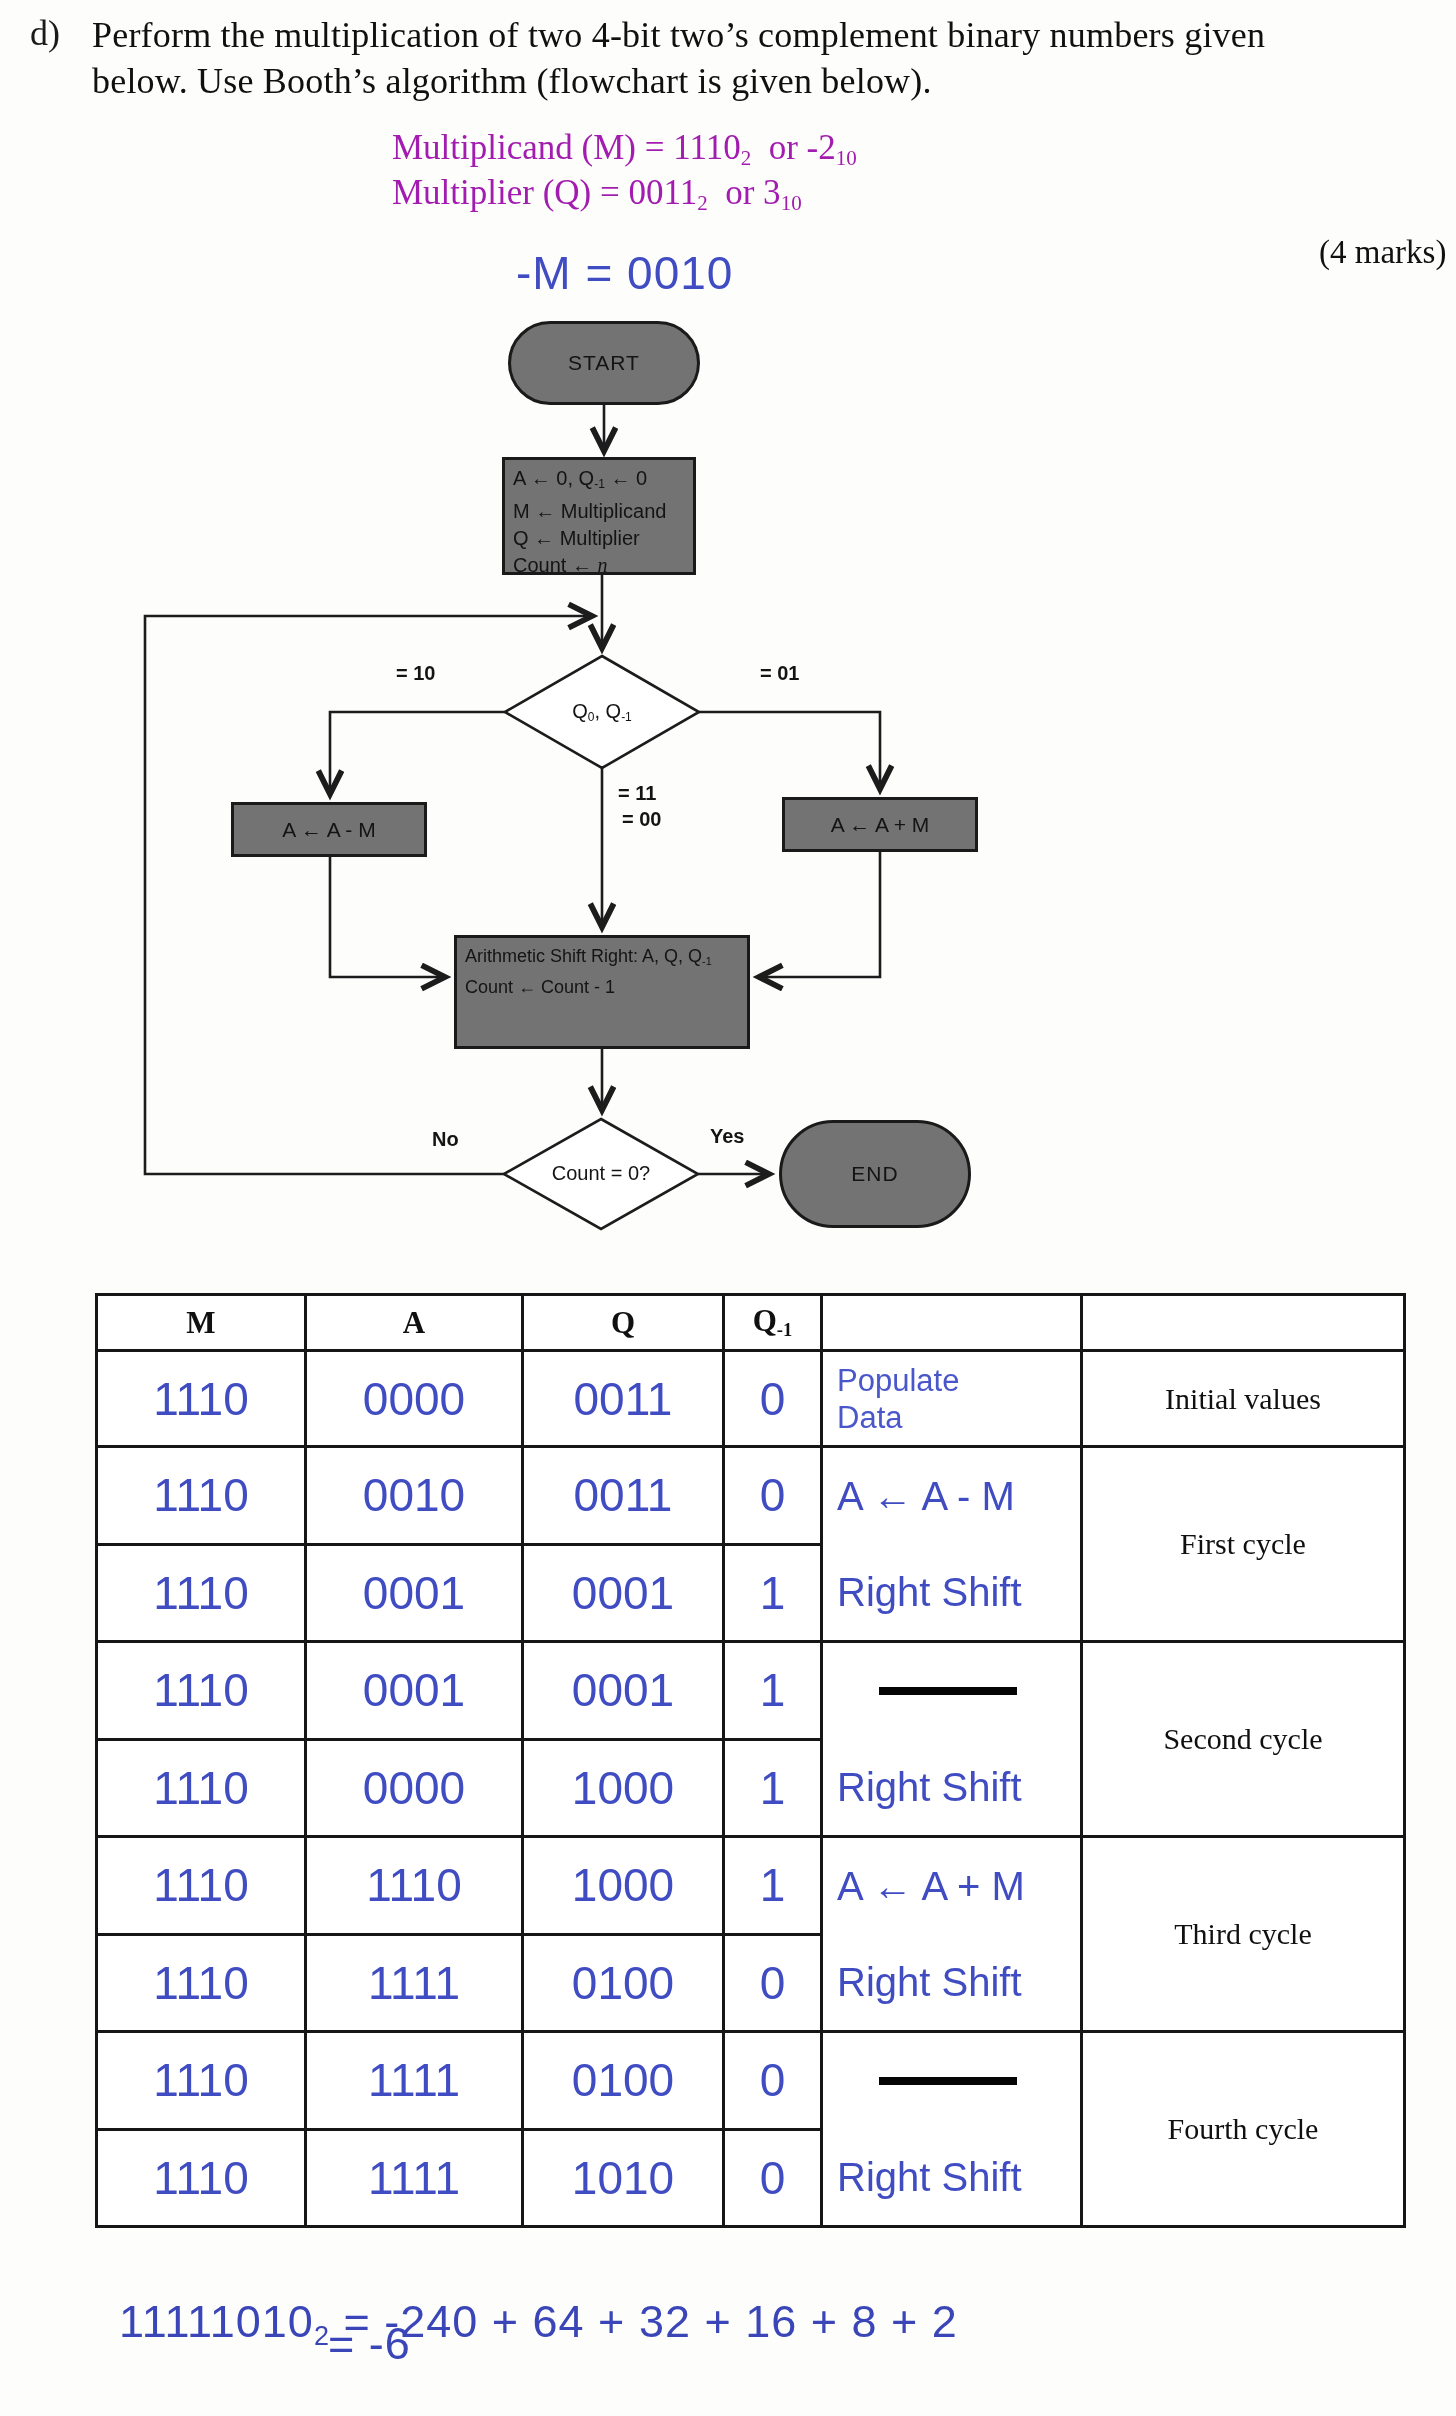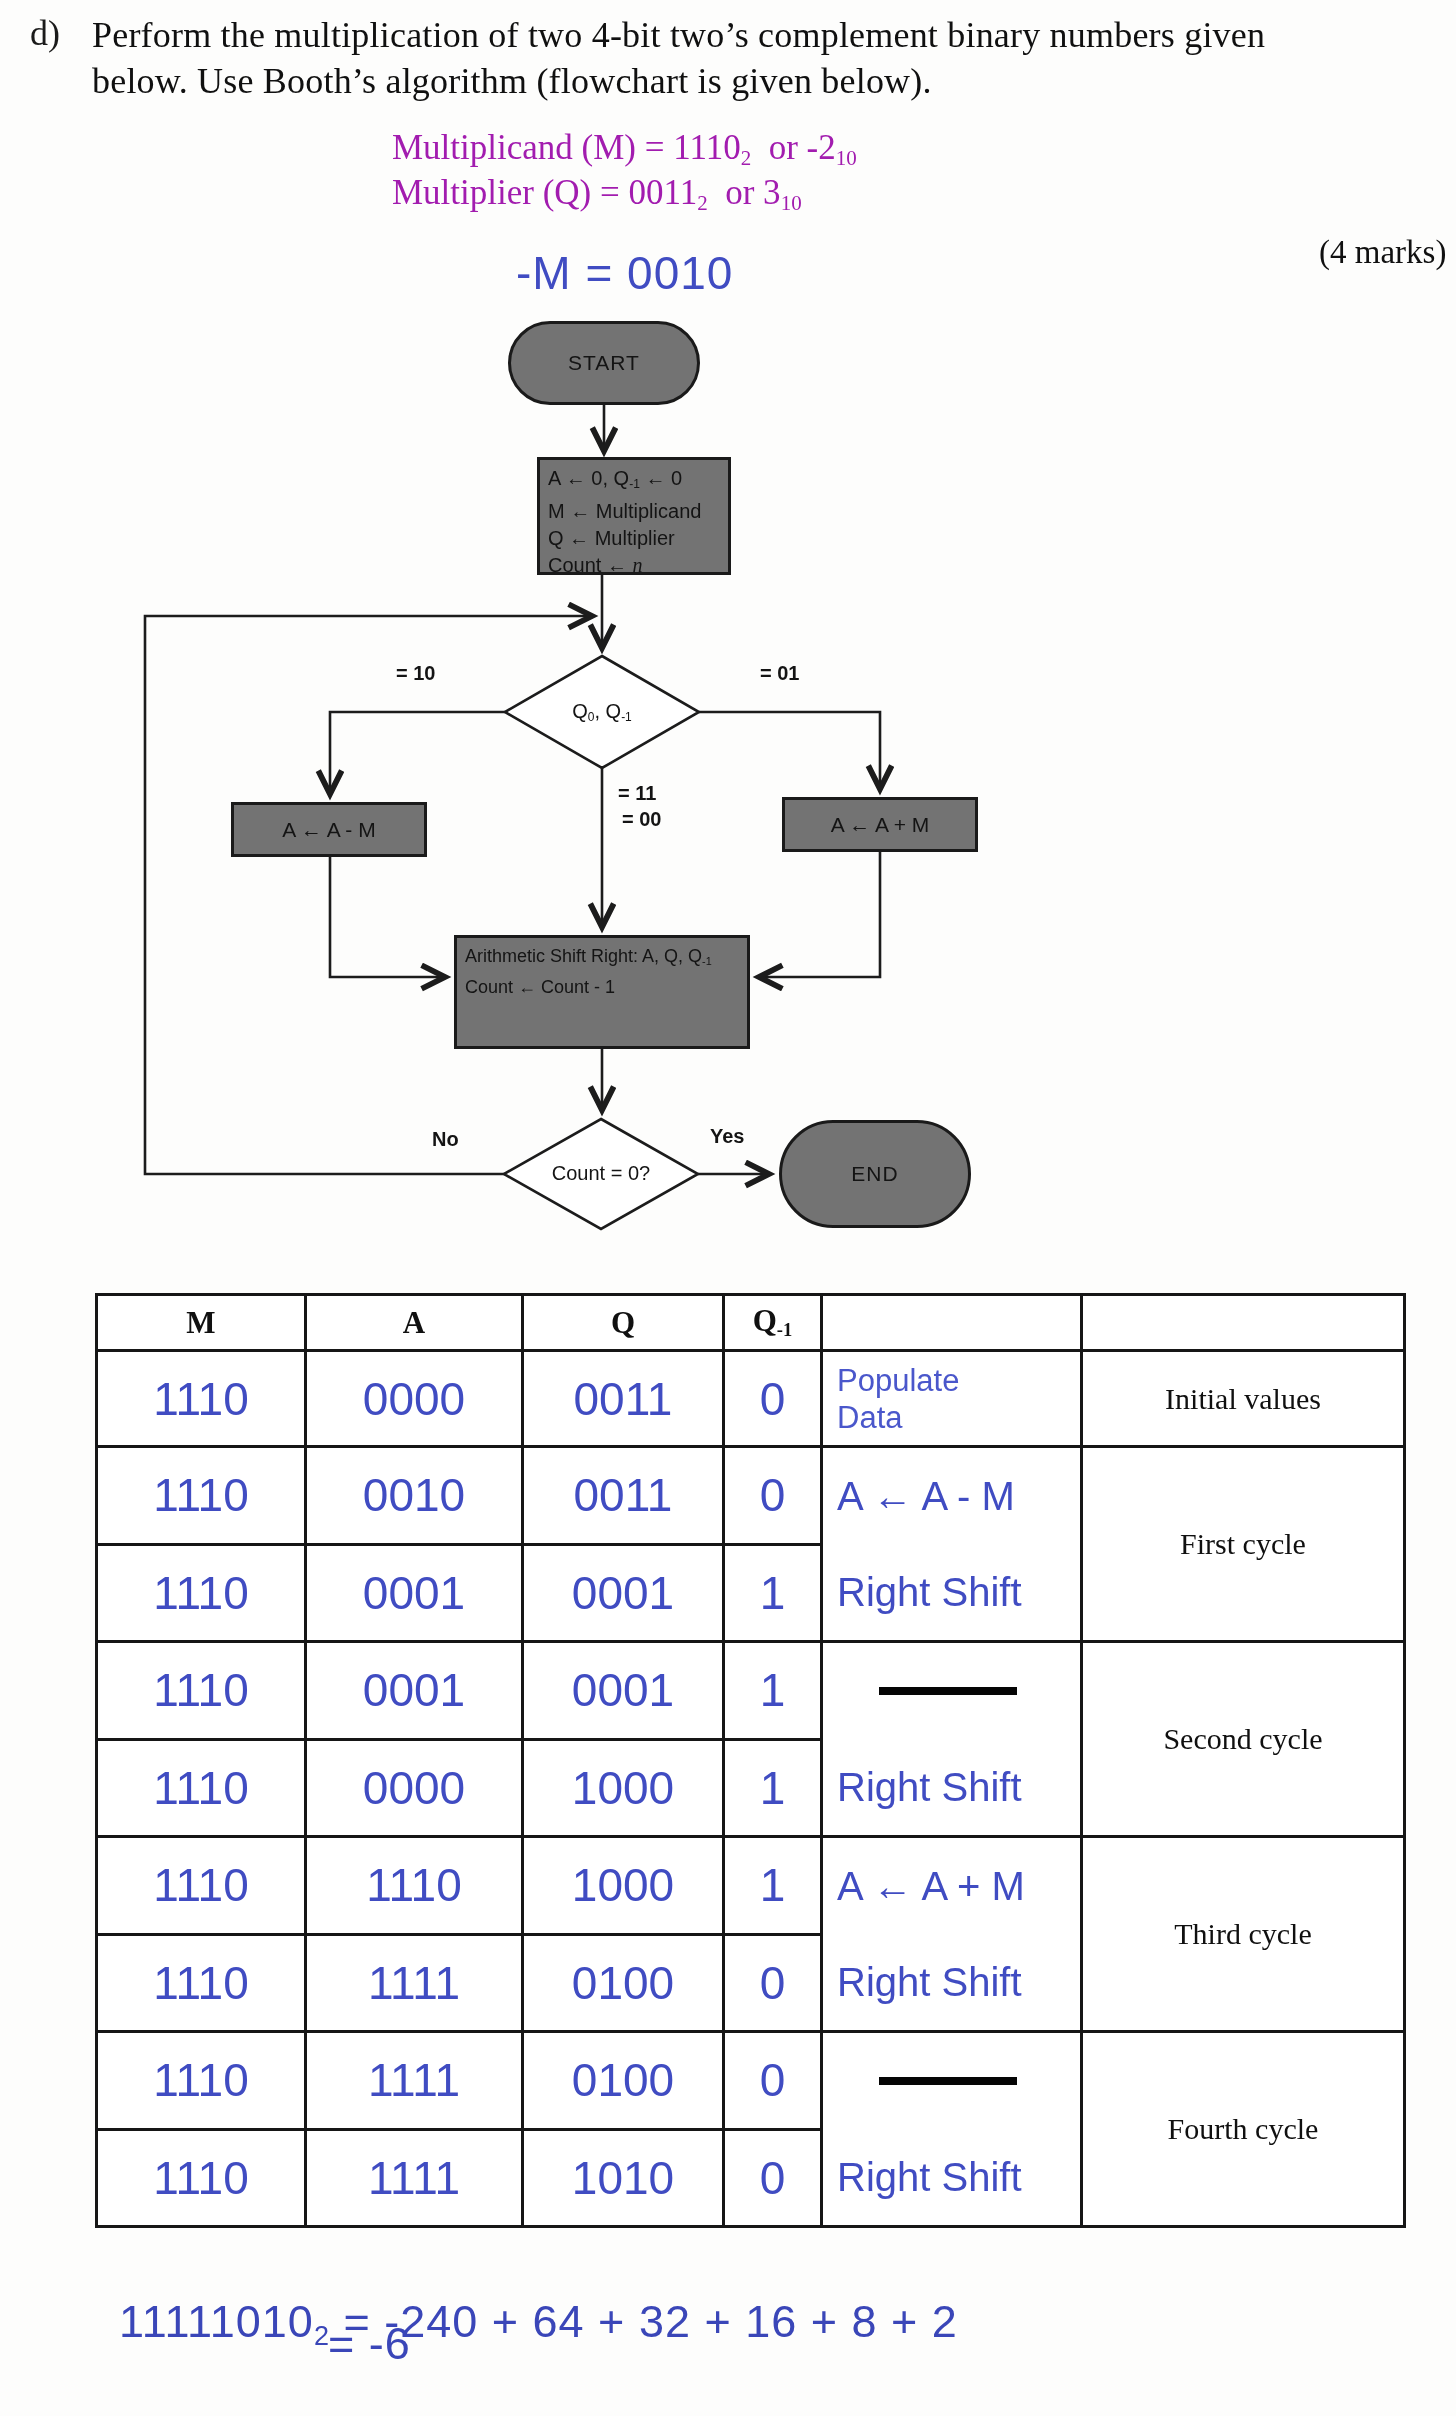--- a/index.html
+++ b/index.html
@@ -144,21 +144,21 @@
 
     <polygon points="602,656 699,712 602,768 505,712" fill="#ffffff"></polygon>
     <polygon points="601,1119 698,1174 601,1229 504,1174" fill="#ffffff"></polygon>
   </g>
 </svg>
 
 <div class="fc-box fc-terminal" style="left:508px;top:321px;width:192px;height:84px;border-radius:44px;">
   <span>START</span>
 </div>
 
-<div class="fc-box fc-multiline" style="left:502px;top:457px;width:194px;height:118px;margin-left:35px;">
+<div class="fc-box fc-multiline" style="left:502px;top:457px;width:194px;height:118px;">
   <div><span>A ← 0, Q</span><span class="sub">-1</span><span style="white-space:pre;"> ← 0</span></div>
   <div>M ← Multiplicand</div>
   <div>Q ← Multiplier</div>
   <div><span style="white-space:pre;">Count ← </span><span class="ital">n</span></div>
 </div>
 
 <div class="fc-diamond-text" style="left:505px;top:700px;width:194px;">
   <span>Q</span><span class="sub">0</span><span>, Q</span><span class="sub">-1</span>
 </div>
 

